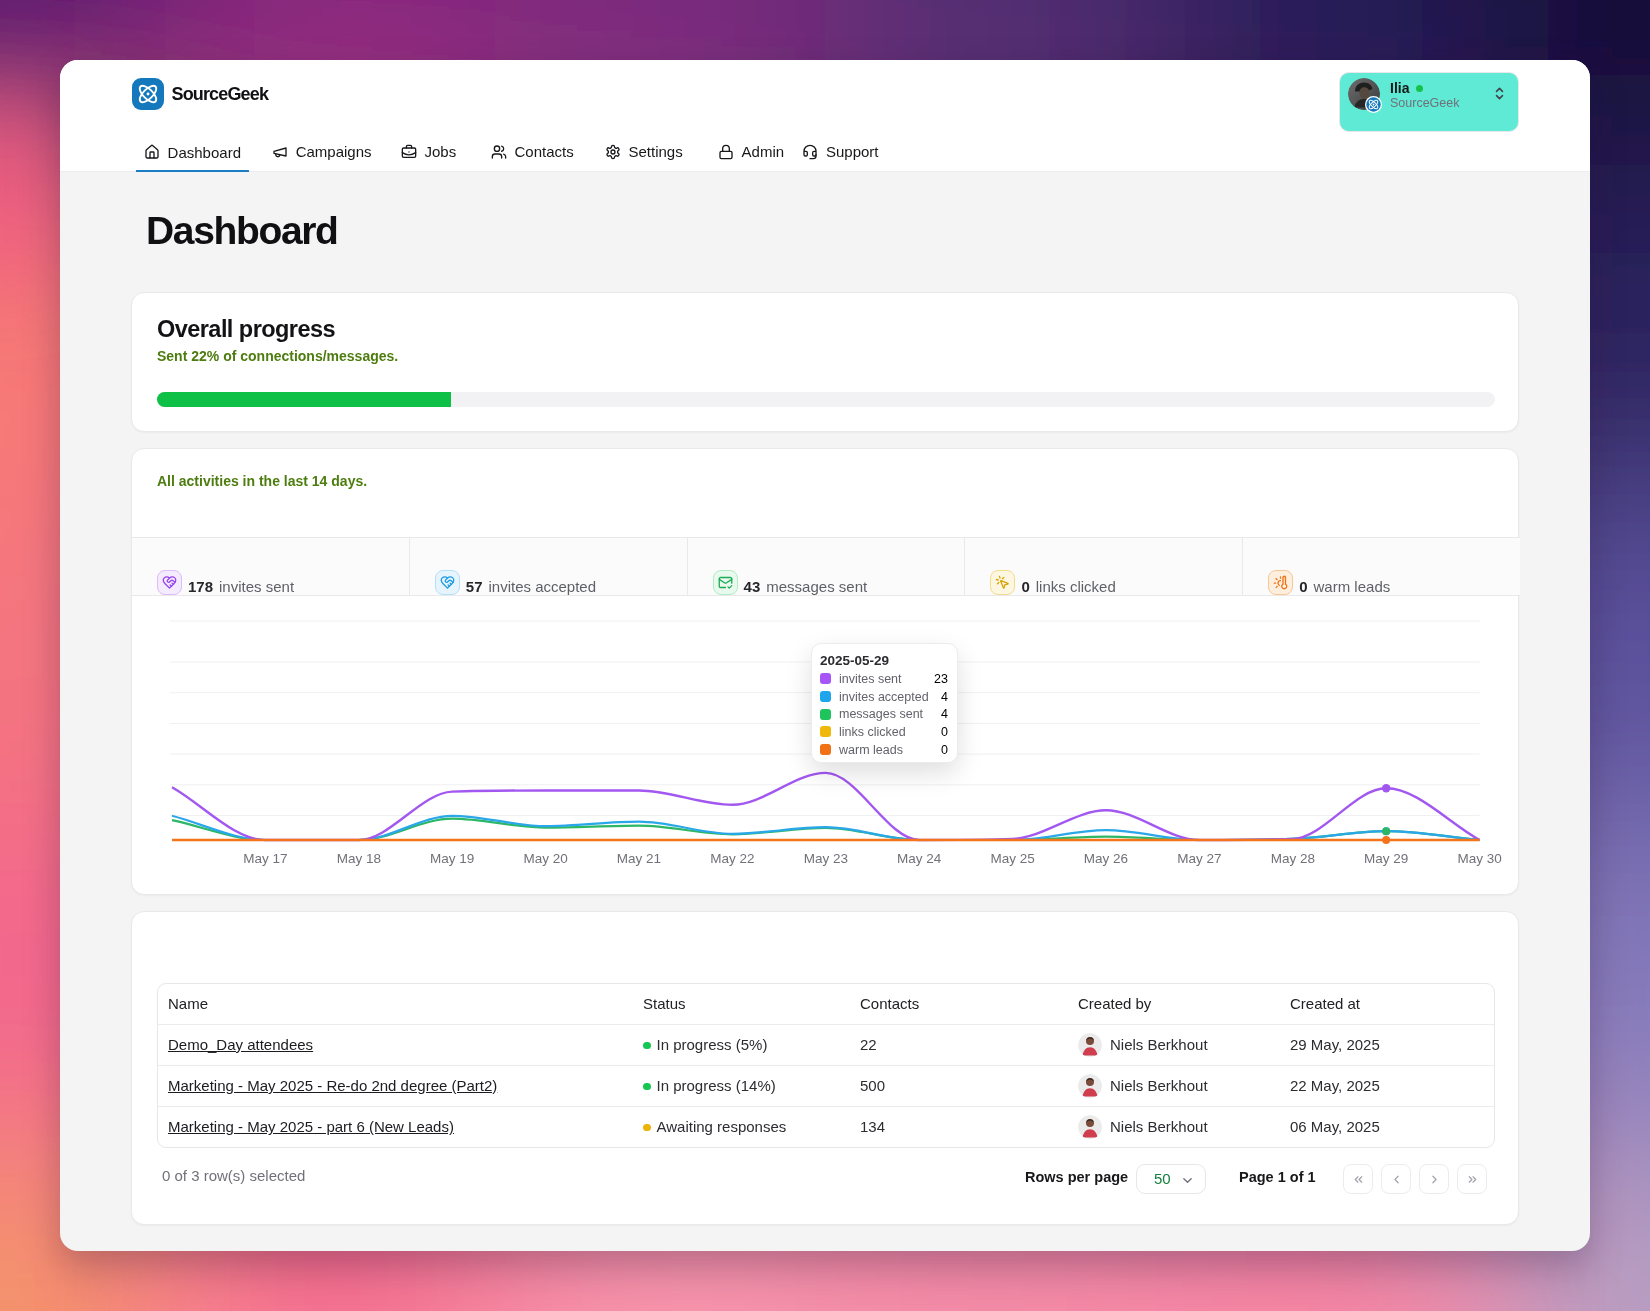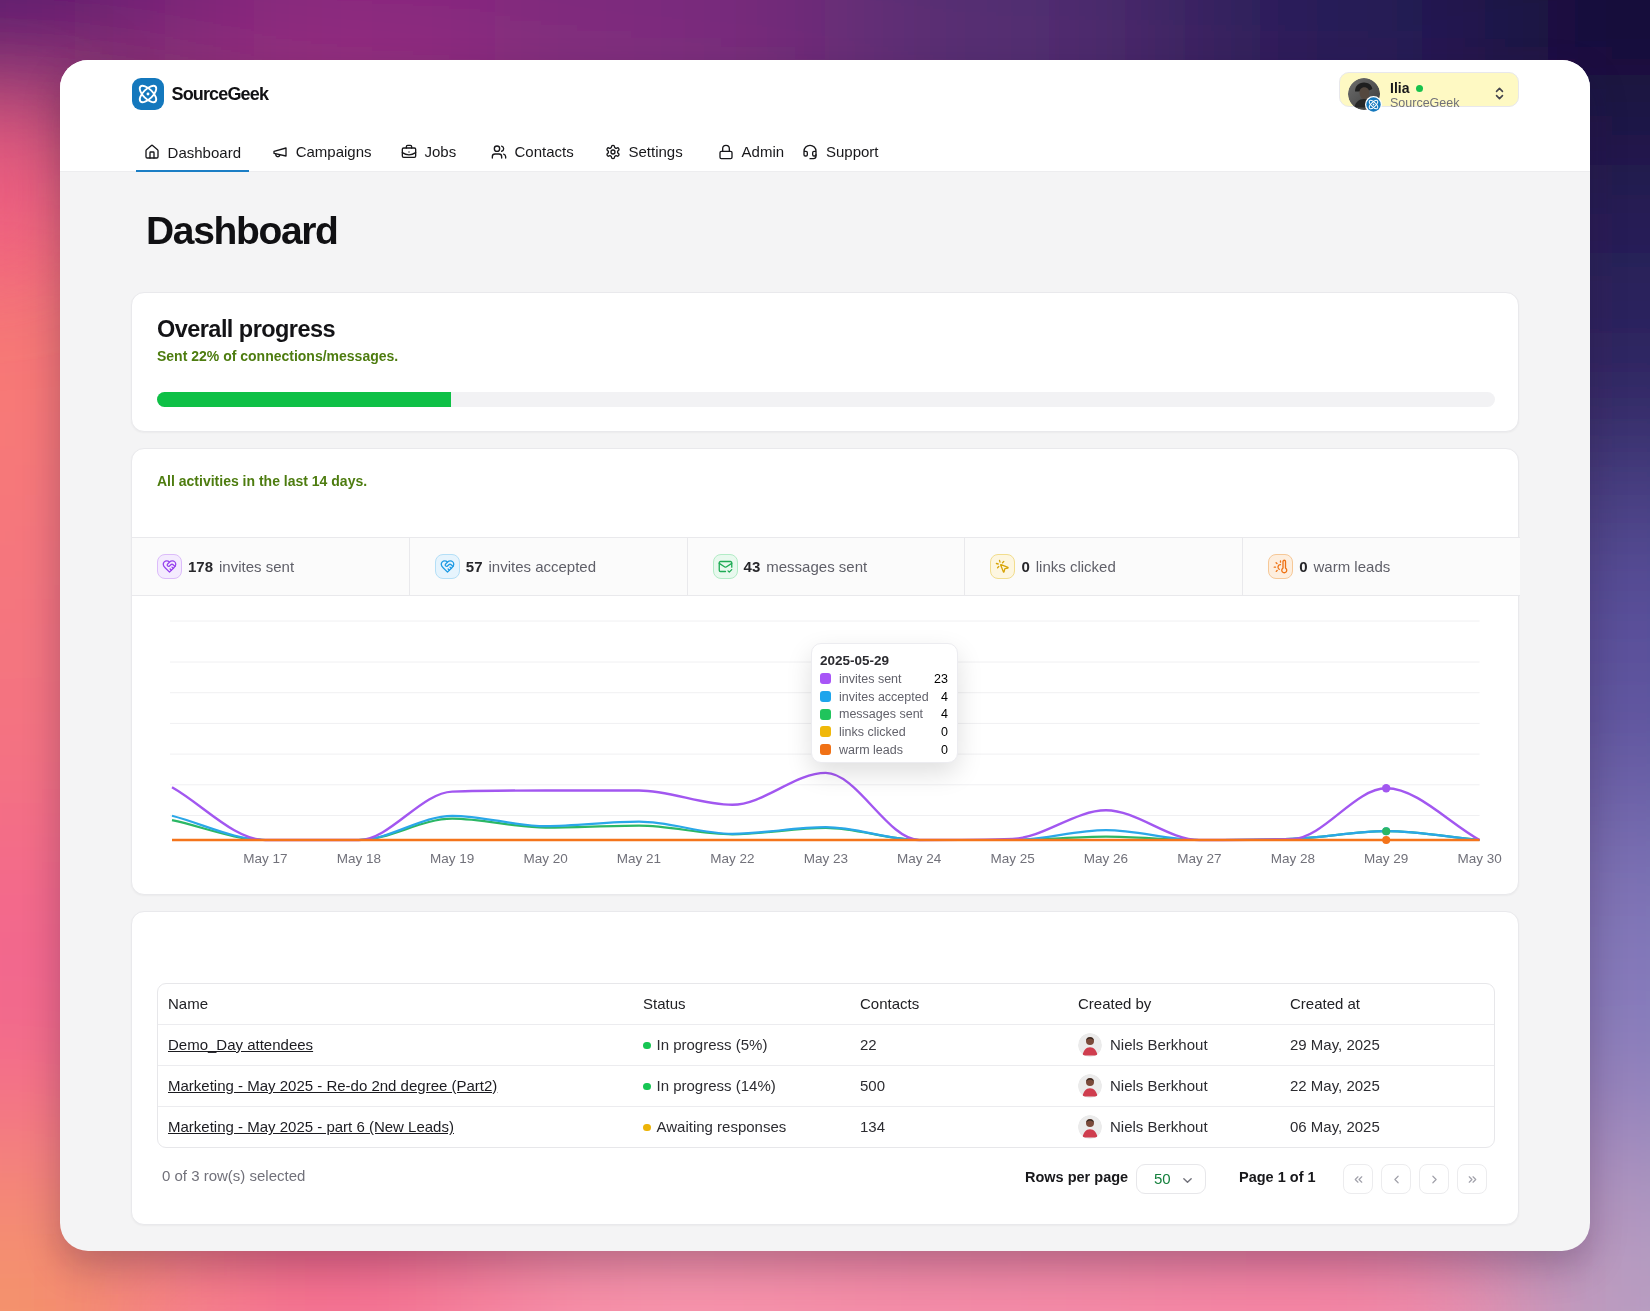--- a/index.html
+++ b/index.html
@@ -9,49 +9,49 @@
     background:
       radial-gradient(1150px 820px at 100% -4%, #140e3e 0%, rgba(20,14,62,.94) 38%, rgba(20,14,62,0) 70%),
       radial-gradient(980px 760px at 106% 106%, #a78fc5 0%, rgba(167,143,197,.85) 30%, rgba(167,143,197,0) 62%),
       radial-gradient(860px 900px at -6% 38%, #f2766f 0%, rgba(242,118,111,.9) 35%, rgba(242,118,111,0) 65%),
       radial-gradient(760px 560px at -4% 102%, #f9916d 0%, rgba(249,145,109,0) 55%),
       radial-gradient(1150px 760px at 42% 118%, #ec6c9d 0%, rgba(236,108,157,.9) 40%, rgba(236,108,157,0) 68%),
       linear-gradient(104deg, #8a2f85 0%, #93308c 22%, #6d2a74 45%, #351d58 72%, #1c1444 100%);
   }
   .frame {
     position:absolute; left:60px; top:60px; width:1530px; height:1191px;
-    background:#f4f4f5; border-radius:28px; overflow:hidden;
+    background:#f4f4f5; border-radius:18px; overflow:hidden;
     box-shadow:0 16px 36px rgba(25,12,45,.25);
   }
   .hdr { position:absolute; left:0; top:0; width:100%; height:112px; background:#fff; border-bottom:1px solid #ededef; }
   .brand { position:absolute; left:71.5px; top:18px; display:flex; align-items:center; gap:8px; }
   .brand .logo { width:32px; height:32px; border-radius:9px; background:#1478bd; display:flex; align-items:center; justify-content:center; }
   .brand .bname { font-size:18px; font-weight:700; color:#111114; letter-spacing:-.85px; }
-  .chip { position:absolute; left:1279px; top:12px; width:180px; height:35px; background:#fef9c3; border:1px solid #e8e8ec; border-radius:10px; }
+  .chip { position:absolute; left:1279px; top:12px; width:180px; height:60px; background:#5eead4; border:1px solid #e8e8ec; border-radius:10px; }
   .chip .av { position:absolute; left:8px; top:5px; width:32px; height:32px; border-radius:50%; overflow:hidden; }
   .chip .nm { position:absolute; left:50px; top:7px; font-size:14px; font-weight:700; color:#18181b; }
   .chip .dot { position:absolute; width:7px; height:7px; border-radius:50%; background:#17c24c; left:76px; top:12px; }
   .chip .sub { position:absolute; left:50px; top:23px; font-size:12.5px; color:#71717a; }
   .chip .chev { position:absolute; right:13px; top:13px; }
   nav { position:absolute; left:0; top:0; width:100%; height:112px; }
   .nitem { position:absolute; bottom:0; display:flex; align-items:center; gap:8px; font-size:15px; color:#18181b; padding:0 8px 12px 8px; }
   .nitem svg { flex:0 0 auto; }
   .nitem.on { border-bottom:2.5px solid #1b7ec5; padding-bottom:9.5px; }
   h1 { position:absolute; left:86px; top:149px; font-size:39px; font-weight:700; color:#101013; letter-spacing:-1.35px; }
   .card { position:absolute; left:71px; width:1388px; background:#fff; border:1px solid #e9e9ec; border-radius:13px; box-shadow:0 1px 2px rgba(0,0,0,.04); }
   .c1 { top:232px; height:140px; }
   .c2 { top:388px; height:447px; }
   .c3 { top:851px; height:314px; }
   .ctitle { font-size:23.5px; font-weight:700; color:#131316; letter-spacing:-.55px; }
   .csub { font-size:14px; color:#4d7c0f; margin-top:5px;font-weight:bold; }
   .chead { padding:22.5px 25px 0 25px; }
   .track { position:absolute; left:25px; top:99px; width:1338px; height:15px; border-radius:8px; background:#f2f2f4; overflow:hidden; }
   .fill { width:294px; height:15px; background:#0ec046; }
   .strip { position:absolute; left:0; top:88px; width:1388px; height:59px; background:#fbfbfb; border-top:1px solid #e9e9ec; border-bottom:1px solid #e9e9ec; display:flex; }
-  .tile { flex:1 1 0; display:flex; align-items:center; padding-left:25px; border-right:1px solid #e9e9ec; }
+  .tile { flex:1 1 0; display:flex; align-items:flex-end; padding-left:25px; border-right:1px solid #e9e9ec; }
   .tile:last-child { border-right:none; }
   .badge { width:25px; height:25px; border-radius:8px; display:flex; align-items:center; justify-content:center; margin-right:6px; }
   .b-pur { background:#f4ebfe; border:1px solid #dcbcfa; color:#9743ee; }
   .b-blu { background:#e6f4fd; border:1px solid #b4dff7; color:#1e9be4; }
   .b-grn { background:#e8f9ee; border:1px solid #b2ecc6; color:#1fab55; }
   .b-yel { background:#fdf6e0; border:1px solid #f2dd8d; color:#d7a408; }
   .b-org { background:#fdeede; border:1px solid #f6c897; color:#ee7112; }
   .tnum { font-size:15px; font-weight:700; color:#27272b; margin-right:6px; }
   .tlab { font-size:15px; color:#5f5f68; }
   .tooltip { position:absolute; left:679px; top:194px; width:147px; height:120px; background:#fff; border:1px solid #ececf0; border-radius:10px; box-shadow:0 10px 26px rgba(0,0,0,.13); padding:9px 9px 0 8px; }

